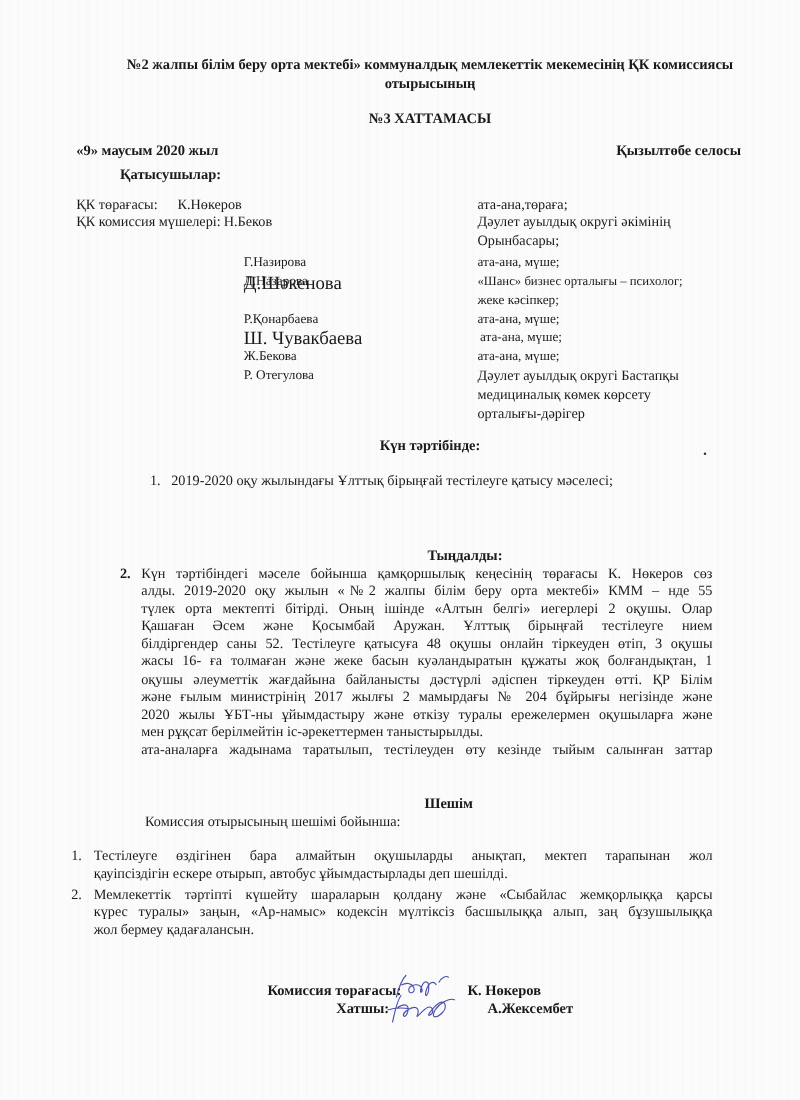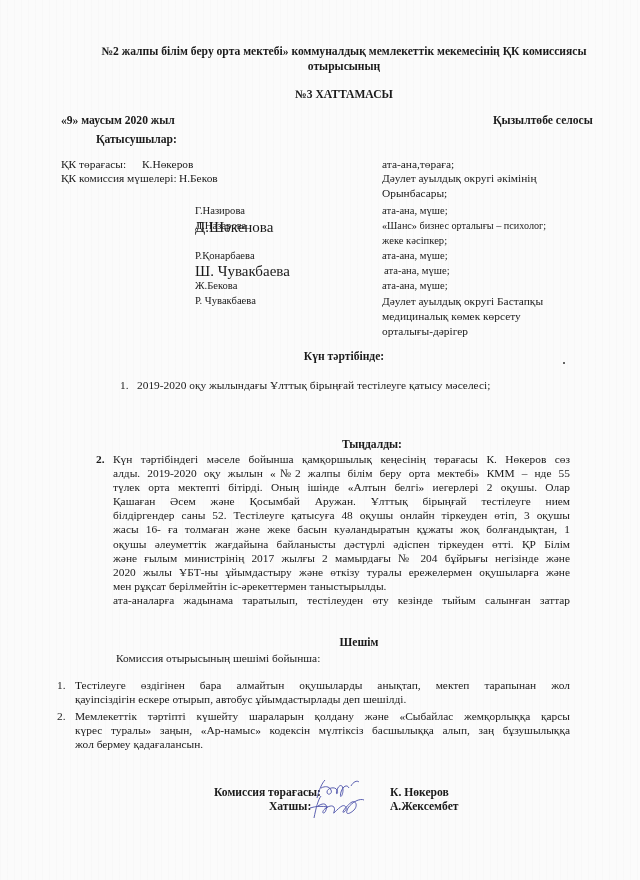--- a/index.html
+++ b/index.html
@@ -65,21 +65,21 @@
 
   <div class="abs t" style="left:171px; top:249px; font-size:10.6px;">Р.Қонарбаева</div>
   <div class="abs t" style="left:358px; top:249px; font-size:10.6px;">ата-ана, мүше;</div>
 
   <div class="abs t" style="left:171px; top:264px; font-size:15px;">Ш. Чувакбаева</div>
   <div class="abs t" style="left:360px; top:264px; font-size:10.6px;">ата-ана, мүше;</div>
 
   <div class="abs t" style="left:171px; top:279px; font-size:10.6px;">Ж.Бекова</div>
   <div class="abs t" style="left:358px; top:279px; font-size:10.6px;">ата-ана, мүше;</div>
 
-  <div class="abs t" style="left:171px; top:294px; font-size:10.6px;">Р. Чувакбаева</div>
+  <div class="abs t" style="left:171px; top:294px; font-size:10.6px;">Р. Отегулова</div>
   <div class="abs t" style="left:358px; top:294px;">Дәулет ауылдық округі Бастапқы</div>
   <div class="abs t" style="left:358px; top:309px;">медициналық көмек көрсету</div>
   <div class="abs t" style="left:358px; top:324px;">орталығы-дәрігер</div>
 
   <div class="abs tb center" style="top:350px;">Күн тәртібінде:</div>
   <div class="dot" style="left:563px; top:362px;"></div>
   <div class="abs t" style="left:96px; top:378px;">1.</div>
   <div class="abs t" style="left:113px; top:378px;">2019-2020 оқу жылындағы Ұлттық бірыңғай тестілеуге қатысу мәселесі;</div>
 
   <div class="abs tb center" style="top:438px; left:28px;">Тыңдалды:</div>
@@ -109,21 +109,21 @@
 
   <div class="num" style="left:57px; top:709px;">2.</div>
   <div class="para" style="left:75px; top:709px; width:495px;">
     <span class="line">Мемлекеттік тәртіпті күшейту шараларын қолдану және «Сыбайлас жемқорлыққа қарсы</span>
     <span class="line">күрес туралы» заңын, «Ар-намыс» кодексін мүлтіксіз басшылыққа алып, заң бұзушылыққа</span>
     <span class="line last">жол бермеу қадағалансын.</span>
   </div>
 
   <div class="abs tb" style="left:190px; top:786px;">Комиссия төрағасы:</div>
   <div class="abs tb" style="left:245px; top:800px;">Хатшы:</div>
-  <div class="abs tb" style="left:366px; top:786px;">К. Нөкеров</div>
+  <div class="abs tb" style="left:350px; top:786px;">К. Нөкеров</div>
   <div class="abs tb" style="left:366px; top:800px;">А.Жексембет</div>
 
   <svg class="sig-svg" id="sig1" style="left:313px; top:778px;" width="50" height="24" viewBox="0 0 50 24">
     <path d="M4 20 C6 12, 9 5, 12 2 M8 10 C12 8, 16 8, 18 12 C20 16, 14 18, 14 14 C14 10, 22 8, 24 12 C26 16, 22 18, 24 12 C26 6, 30 6, 30 12 C30 18, 26 22, 28 14 C30 8, 34 6, 36 10 M38 8 C40 4, 44 2, 46 4" fill="none" stroke-width="0.9" stroke="#4a4fa8"></path>
   </svg>
   <svg class="sig-svg" id="sig2" style="left:308px; top:794px;" width="60" height="26" viewBox="0 0 60 26">
     <path d="M6 24 C8 14, 10 6, 13 2 M10 12 C16 8, 20 10, 18 16 C16 22, 12 18, 18 14 C24 10, 28 12, 26 18 C24 22, 30 14, 34 12 C38 10, 40 16, 36 18 C32 20, 40 10, 44 8 C48 6, 50 12, 46 16 C42 20, 36 22, 40 14 C44 8, 52 4, 56 6 M2 14 C8 12, 14 12, 20 13" fill="none" stroke-width="0.9" stroke="#4a4fa8"></path>
   </svg>
 
 </div>

